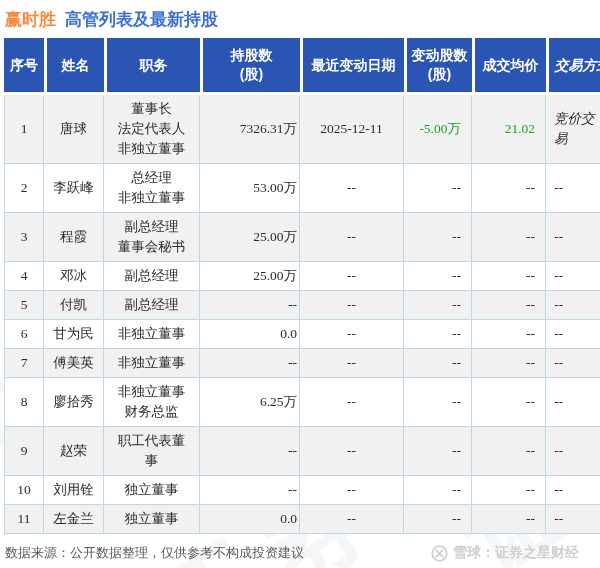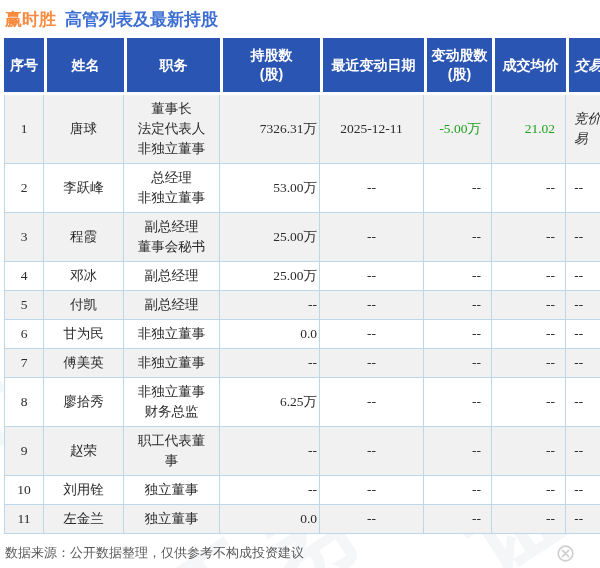--- a/index.html
+++ b/index.html
@@ -35,21 +35,21 @@
   }
   thead th:first-child{border-left:none;margin-top:12px;}
   tbody td{
     font-size:13.5px;line-height:20px;padding:4px 8px;
     border-right:1px solid #BCD6EA;border-bottom:1px solid #BCD6EA;
   }
   tbody td:first-child{border-left:1px solid #BCD6EA;}
   tbody tr:nth-child(odd) td{background:#F1F1F1;}
   tbody tr:nth-child(even) td{background:#FFFFFF;}
   
-  .c0{width:40px;} .c1{width:80px;} .c2{width:96px;margin-left:24px;} .c3{width:100px;}
+  .c0{width:40px;} .c1{width:60px;} .c2{width:96px;margin-left:24px;} .c3{width:100px;}
   .c4{width:104px;} .c5{width:68px;} .c6{width:74px;} .c7{width:70px;font-style:italic;}
   
   td.c0{text-align:center;font-family:"Liberation Serif","DejaVu Serif",serif;}
   td.c1,td.c2{text-align:center;}
   td.c3{text-align:right;padding-right:2px;font-family:"Liberation Serif","DejaVu Serif",serif;}
   td.c4{text-align:center;font-family:"Liberation Serif","DejaVu Serif",serif;}
   td.c5,td.c6{text-align:right;padding-right:10px;font-family:"Liberation Serif","DejaVu Serif",serif;}
   td.c7{text-align:left;padding-left:8px;}
   td.green{color:#21A121;}
   
@@ -213,16 +213,17 @@
     </table>
   </div>
 
   <div class="footer">
     <div class="source-note">数据来源：公开数据整理，仅供参考不构成投资建议</div>
     <div class="brand">
       <svg width="17" height="17" viewBox="0 0 17 17">
         <circle cx="8.5" cy="8.5" r="7.3" fill="none" stroke="#CFCFCF" stroke-width="1.7"></circle>
         <path d="M5.4 5.4 L11.6 11.6 M11.6 5.4 L5.4 11.6" stroke="#CFCFCF" stroke-width="1.7" fill="none" stroke-linecap="round"></path>
       </svg>
+      <span>雪球：证券之星财经</span>
     </div>
   </div>
 
 </div>
 
 </body></html>

